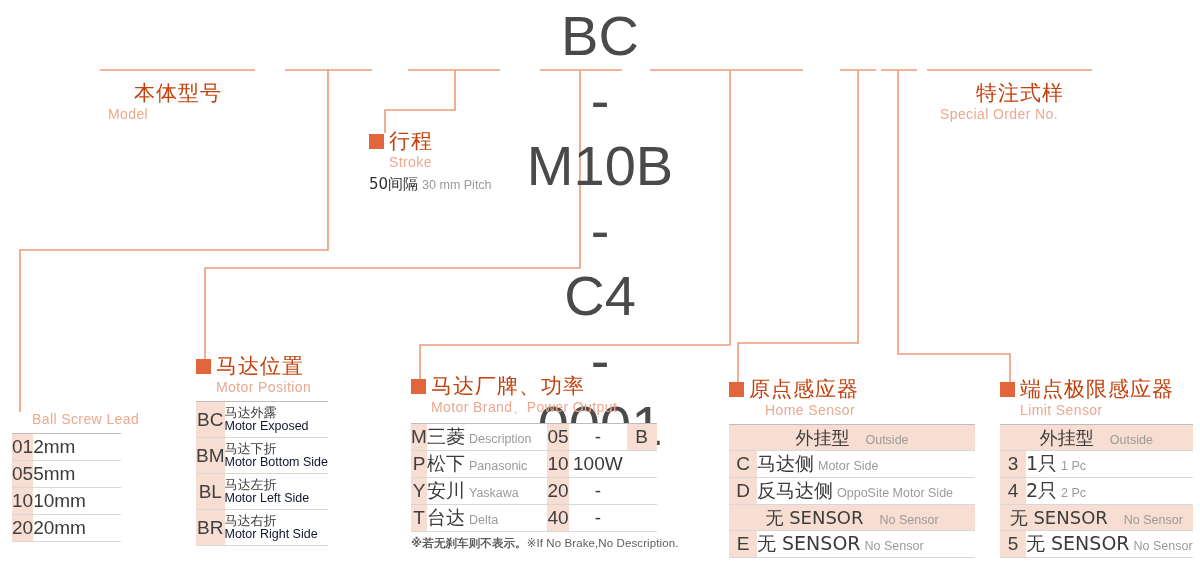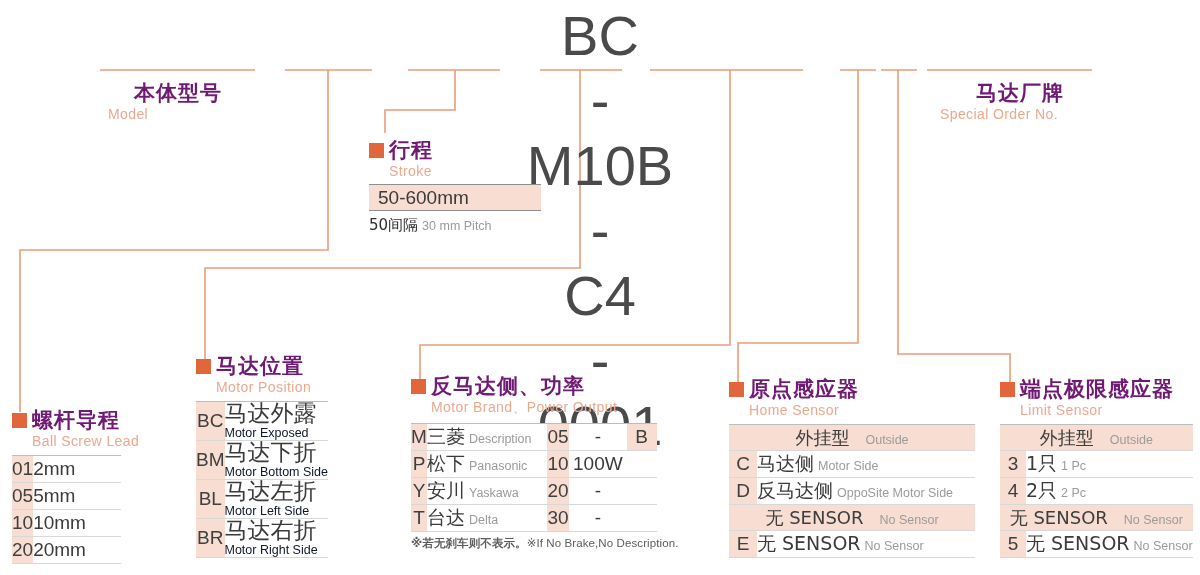--- a/index.html
+++ b/index.html
@@ -19,40 +19,40 @@
     white-space:pre;
     flex-direction:column;
   }
   .code-seg{display:inline-block;}
   .code-dash{display:inline-block;padding:0 2px;}
 
   
   .grp{position:absolute;}
   .grp-head{display:flex;align-items:flex-start;gap:5px;line-height:1;}
   .sq{width:15px;height:15px;background:#e2663c;flex:0 0 auto;margin-top:4px;}
-  .cn{font-size:21px;font-weight:700;color:#701a75;letter-spacing:1px;line-height:1.05;
+  .cn{font-size:21px;font-weight:400;color:#c2410c;letter-spacing:1px;line-height:1.05;
       font-family:"DejaVu Sans","Liberation Sans",sans-serif;}
   .en{font-size:14px;color:#eba98f;letter-spacing:.4px;margin-top:2px;
       font-family:"Liberation Sans",sans-serif;}
   .grp.center{text-align:center;}
   .grp.center .grp-head{justify-content:center;}
   .grp.center .en{text-align:left;}
 
   
   .tbl{margin-top:6px;border-collapse:collapse;border-spacing:0;background:#fff;}
   .tbl td{border-bottom:1px solid #d8d8d8;border-top:1px solid #d8d8d8;padding:0;
           vertical-align:middle;height:26px;}
   .tbl tr:first-child td{border-top:1px solid #bdbdbd;}
   .cell-code{background:#f7ddd2;text-align:center;font-size:19px;color:#3f3f3f;
              padding:0 7px;font-weight:400;}
   .cell-val{background:#ffffff;padding:0 6px 0 9px;font-size:19px;color:#3b3b3b;white-space:nowrap;}
   .cell-val .sub{font-size:12.5px;color:#9b9b9b;margin-left:4px;
                  font-family:"Liberation Sans",sans-serif;}
   .cell-stack{background:#fff;padding:1px 6px 2px 9px;line-height:1.04;white-space:nowrap;}
-  .cell-stack .zh{font-size:23px;color:#3b3b3b;display:block;
+  .cell-stack .zh{font-size:13px;color:#3b3b3b;display:block;
                   font-family:"DejaVu Sans","Liberation Sans",sans-serif;}
   .cell-stack .en2{font-size:12.5px;color:#0f172a;display:block;margin-top:1px;}
   .hdr-row td{background:#f7ddd2;text-align:center;font-size:18px;color:#3d3d3d;
               font-family:"DejaVu Sans","Liberation Sans",sans-serif;}
   .hdr-row td .sub{font-size:12.5px;color:#9b9b9b;margin-left:16px;
                    font-family:"Liberation Sans",sans-serif;}
   .zhtxt{font-family:"DejaVu Sans","Liberation Sans",sans-serif;}
 
   
   .stroke-box{margin-top:5px;background:#f7ddd2;border-top:1px solid #8e8e8e;
@@ -101,46 +101,39 @@
     <span class="code-seg">CTY5</span><span class="code-dash">-</span><span class="code-seg">L5</span><span class="code-dash">-</span><span class="code-seg">100</span><span class="code-dash">-</span><span class="code-seg">BC</span><span class="code-dash">-</span><span class="code-seg">M10B</span><span class="code-dash">-</span><span class="code-seg">C4</span><span class="code-dash">-</span><span class="code-seg">0001</span>
   </div>
 
   <div class="grp center" style="left:108px;top:82px;width:140px;">
     <div class="grp-head">
       <span class="cn">本体型号</span>
     </div>
     <div class="en">Model</div>
   </div>
 
-  <div class="grp" style="left:369px;top:130px;margin-top:9px;">
+  <div class="grp" style="left:369px;top:130px;">
     <div class="grp-head">
       <span class="sq"></span>
       <span class="cn">行程</span>
     </div>
     <div class="en" style="margin-left:20px;">Stroke</div>
-    <div class="stroke-box">
-      <span>50-600mm</span>
-    </div>
     <div class="stroke-note">
       <span class="zhtxt">50间隔</span><span class="sub">30 mm Pitch</span>
     </div>
   </div>
 
   <div class="grp center" style="left:940px;top:82px;width:160px;">
     <div class="grp-head">
-      <span class="cn">马达厂牌</span>
+      <span class="cn">特注式样</span>
     </div>
     <div class="en">Special Order No.</div>
   </div>
 
   <div class="grp" style="left:12px;top:409px;">
-    <div class="grp-head">
-      <span class="sq"></span>
-      <span class="cn">螺杆导程</span>
-    </div>
     <div class="en" style="margin-left:20px;">Ball Screw Lead</div>
     <table class="tbl" id="tbl-lead">
         <tbody>
           <tr>
             <td class="cell-code"><span>01</span></td>
             <td class="cell-val" style="width:88px"><span>2mm</span></td>
           </tr>
           <tr>
             <td class="cell-code"><span>05</span></td>
             <td class="cell-val" style="width:88px"><span>5mm</span></td>
@@ -193,21 +186,21 @@
               <span class="en2">Motor Right Side</span>
             </td>
           </tr>
         </tbody>
       </table>
   </div>
 
   <div class="grp" style="left:411px;top:375px;">
     <div class="grp-head">
       <span class="sq"></span>
-      <span class="cn">反马达侧、功率</span>
+      <span class="cn">马达厂牌、功率</span>
     </div>
     <div class="en" style="margin-left:20px;">Motor Brand、Power Output</div>
     <table class="tbl" id="tbl-brand">
         <tbody>
           <tr>
             <td class="cell-code" style="width:16px"><span>M</span></td>
             <td class="cell-val" style="width:120px"><span class="zhtxt">三菱</span><span class="sub">Description</span></td>
             <td class="cell-code" style="width:22px"><span>05</span></td>
             <td class="cell-val" style="width:48px;padding:0 4px">
               <span style="display:block;text-align:center;width:100%">-</span>
@@ -228,39 +221,39 @@
             <td class="cell-val" style="width:120px"><span class="zhtxt">安川</span><span class="sub">Yaskawa</span></td>
             <td class="cell-code" style="width:22px"><span>20</span></td>
             <td class="cell-val" style="width:48px;padding:0 4px">
               <span style="display:block;text-align:center;width:100%">-</span>
             </td>
             <td class="cell-code" style="width:30px;background:#ffffff"><span>&nbsp;</span></td>
           </tr>
           <tr>
             <td class="cell-code" style="width:16px"><span>T</span></td>
             <td class="cell-val" style="width:120px"><span class="zhtxt">台达</span><span class="sub">Delta</span></td>
-            <td class="cell-code" style="width:22px"><span>30</span></td>
+            <td class="cell-code" style="width:22px"><span>40</span></td>
             <td class="cell-val" style="width:48px;padding:0 4px">
               <span style="display:block;text-align:center;width:100%">-</span>
             </td>
             <td class="cell-code" style="width:30px;background:#ffffff"><span>&nbsp;</span></td>
           </tr>
         </tbody>
       </table>
     <div class="footnote">
       <span class="b zhtxt">※若无刹车则不表示。</span><span>※If No Brake,No Description.</span>
     </div>
   </div>
 
   <div class="grp" style="left:729px;top:378px;">
     <div class="grp-head">
       <span class="sq"></span>
       <span class="cn">原点感应器</span>
     </div>
-    <div class="en" style="margin-left:20px;">Home Sensor</div>
+    <div class="en" style="margin-left:36px;">Home Sensor</div>
     <table class="tbl" id="tbl-home">
         <tbody>
           <tr class="hdr-row">
             <td colspan="2" style="height:25px"><span class="zhtxt">外挂型</span><span class="sub">Outside</span></td>
           </tr>
           <tr>
             <td class="cell-code" style="width:16px;padding:0 6px"><span>C</span></td>
             <td class="cell-val" style="width:218px"><span class="zhtxt">马达侧</span><span class="sub">Motor Side</span></td>
           </tr>
           <tr>

